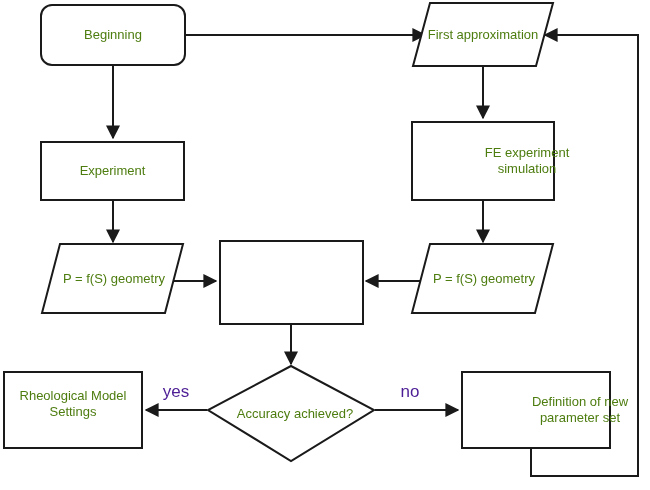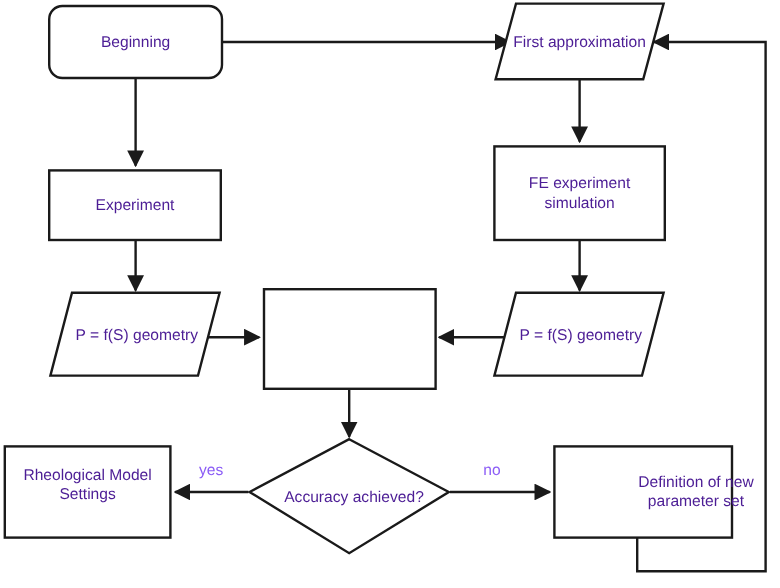--- a/index.html
+++ b/index.html
@@ -31,30 +31,30 @@
     stroke: #1a1a1a;
     stroke-width: 2;
     fill: none;
   }
   .node-label {
     position: absolute;
     display: flex;
     align-items: center;
     justify-content: center;
     text-align: center;
-    color: #4c1d95;
+    color: #4d7c0f;
     font-size: 13px;
     line-height: 16px;
     pointer-events: none;
     white-space: pre-line;
   }
   .edge-label {
     position: absolute;
-    color: #8b5cf6;
-    font-size: 13px;
+    color: #4c1d95;
+    font-size: 17px;
     line-height: 15px;
     text-align: center;
   }
 </style>
 </head>
 <body>
 
 <div id="canvas">
 
   <svg class="flow" viewBox="0 0 650 490" xmlns="http://www.w3.org/2000/svg">
@@ -112,21 +112,21 @@
       <rect class="shape-stroke" x="462" y="372" width="148" height="76"></rect>
     </g>
   </svg>
 
   <div class="node-label" style="left:41px; top:5px; width:144px; height:60px;">Beginning</div>
 
   <div class="node-label" style="left:414px; top:3px; width:138px; height:63px;">First approximation</div>
 
   <div class="node-label" style="left:41px; top:142px; width:143px; height:58px;">Experiment</div>
 
-  <div class="node-label" style="left:412px; top:122px; width:142px; height:78px;">FE experiment
+  <div class="node-label" style="left:412px; top:122px; width:142px; height:78px;padding-left:44px;">FE experiment
 simulation</div>
 
   <div class="node-label" style="left:45px; top:244px; width:138px; height:69px;">P = f(S) geometry</div>
 
 
   <div class="node-label" style="left:415px; top:244px; width:138px; height:69px;">P = f(S) geometry</div>
 
   <div class="node-label" style="left:213px; top:366px; width:164px; height:95px;">Accuracy achieved?</div>
 
   <div class="node-label" style="left:4px; top:372px; width:138px; height:64px;">Rheological Model

